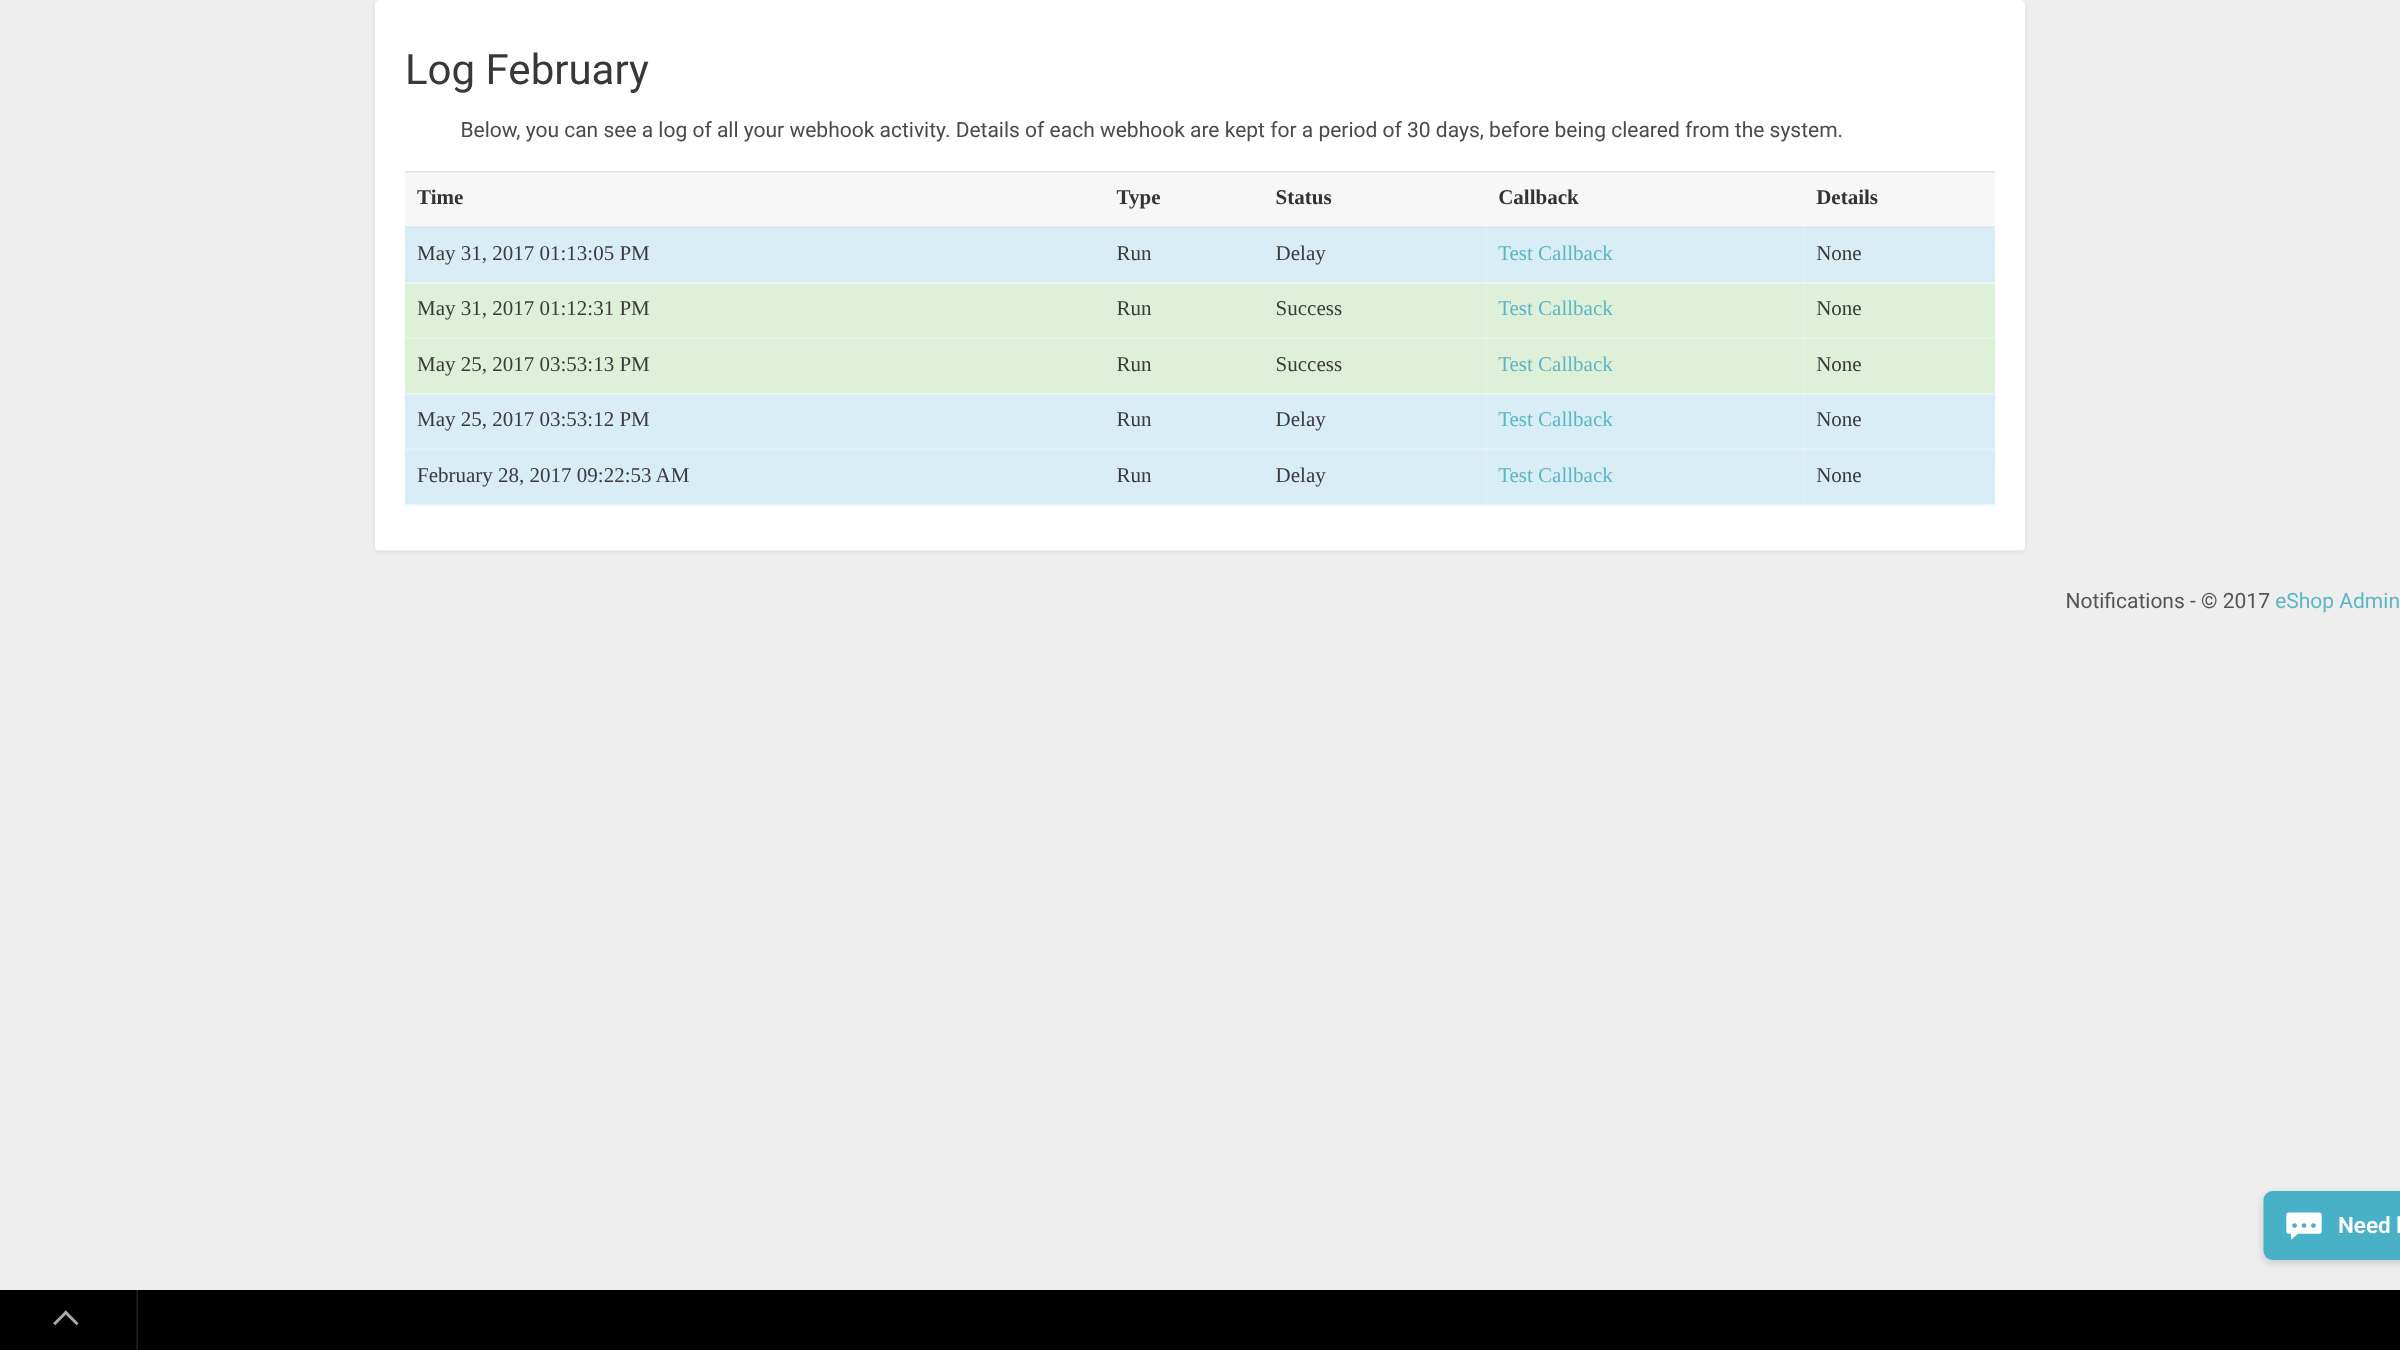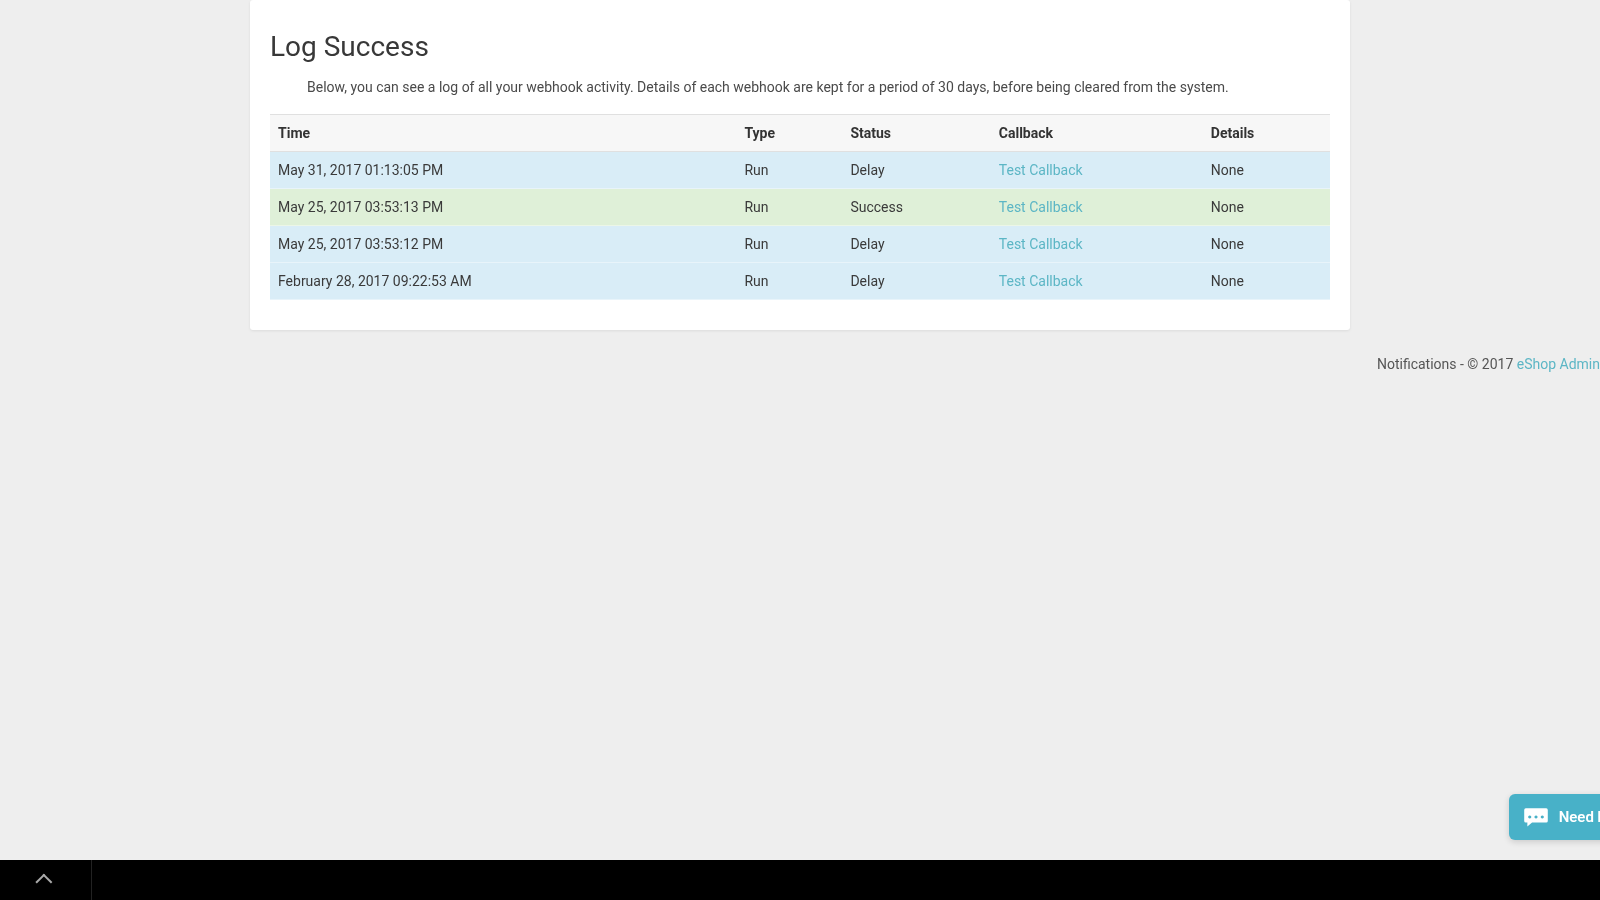--- a/index.html
+++ b/index.html
@@ -34,20 +34,21 @@
       font-size: 14px;
       color: #4a4a4a;
       margin-bottom: 16px;
       line-height: 1.5;
       margin-left: 37px;
     }
     .log-table {
       width: 100%;
       border-collapse: collapse;
       font-size: 14px;
+      font-family: Liberation Serif, serif;
     }
     .log-table thead {
       background-color: #f7f7f7;
     }
     .log-table th {
       text-align: left;
       font-weight: 700;
       padding: 10px 8px;
       border-top: 1px solid #e0e0e0;
       border-bottom: 1px solid #e0e0e0;
@@ -136,21 +137,21 @@
     .col-time { width: 44%; }
     .col-type { width: 10%; }
     .col-status { width: 14%; margin-top: 12px; }
     .col-callback { width: 20%; }
     .col-details { width: 12%; }
   </style>
 </head>
 <body>
 
 <div class="card">
-  <h1 class="page-title">Log Success</h1>
+  <h1 class="page-title">Log February</h1>
   <p class="description">Below, you can see a log of all your webhook activity. Details of each webhook are kept for a period of 30 days, before being cleared from the system.</p>
 
   <table class="log-table">
     <thead>
       <tr>
         <th class="col-time">Time</th>
         <th class="col-type">Type</th>
         <th class="col-status">Status</th>
         <th class="col-callback">Callback</th>
         <th class="col-details">Details</th>
@@ -158,20 +159,27 @@
     </thead>
     <tbody id="log-tbody">
         <tr class="row-delay">
           <td>May 31, 2017 01:13:05 PM</td>
           <td>Run</td>
           <td>Delay</td>
           <td><a class="callback-link">Test Callback</a></td>
           <td>None</td>
         </tr>
         <tr class="row-success">
+          <td>May 31, 2017 01:12:31 PM</td>
+          <td>Run</td>
+          <td>Success</td>
+          <td><a class="callback-link">Test Callback</a></td>
+          <td>None</td>
+        </tr>
+        <tr class="row-success">
           <td>May 25, 2017 03:53:13 PM</td>
           <td>Run</td>
           <td>Success</td>
           <td><a class="callback-link">Test Callback</a></td>
           <td>None</td>
         </tr>
         <tr class="row-delay">
           <td>May 25, 2017 03:53:12 PM</td>
           <td>Run</td>
           <td>Delay</td>

